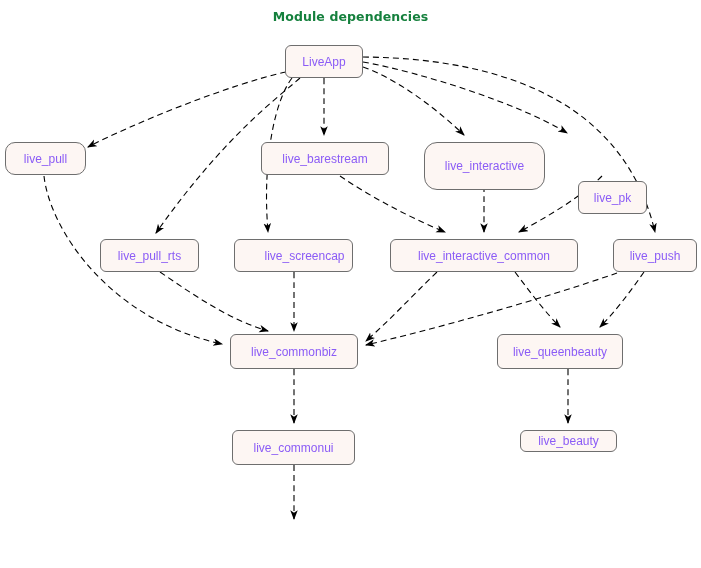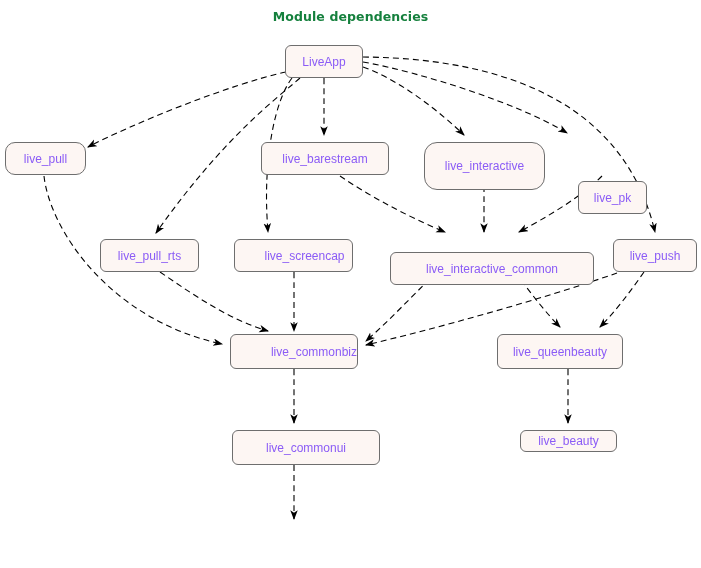--- a/index.html
+++ b/index.html
@@ -115,33 +115,33 @@
       </div>
       <div class="node" style="left: 578px; top: 134px; width: 69px; height: 33px; margin-top: 47px;">
         <span class="node-label">live_pk</span>
       </div>
       <div class="node" style="left: 100px; top: 239px; width: 99px; height: 33px;">
         <span class="node-label">live_pull_rts</span>
       </div>
       <div class="node" style="left: 234px; top: 239px; width: 119px; height: 33px; padding-left: 22px;">
         <span class="node-label">live_screencap</span>
       </div>
-      <div class="node" style="left: 390px; top: 239px; width: 204px; height: 33px; margin-top: 13px;">
+      <div class="node" style="left: 390px; top: 239px; width: 188px; height: 33px;">
         <span class="node-label">live_interactive_common</span>
       </div>
       <div class="node" style="left: 613px; top: 239px; width: 84px; height: 33px;">
         <span class="node-label">live_push</span>
       </div>
-      <div class="node" style="left: 230px; top: 334px; width: 128px; height: 35px; justify-content: flex-end;">
+      <div class="node" style="left: 230px; top: 334px; width: 128px; height: 35px;">
         <span class="node-label">live_commonbiz</span>
       </div>
       <div class="node" style="left: 497px; top: 334px; width: 126px; height: 35px;">
         <span class="node-label">live_queenbeauty</span>
       </div>
-      <div class="node" style="left: 232px; top: 430px; width: 148px; height: 35px;">
+      <div class="node" style="left: 232px; top: 430px; width: 123px; height: 35px;">
         <span class="node-label">live_commonui</span>
       </div>
       <div class="node" style="left: 520px; top: 430px; width: 97px; height: 22px;">
         <span class="node-label">live_beauty</span>
       </div>
     </div>
 
 </div>
 
 </body></html>

